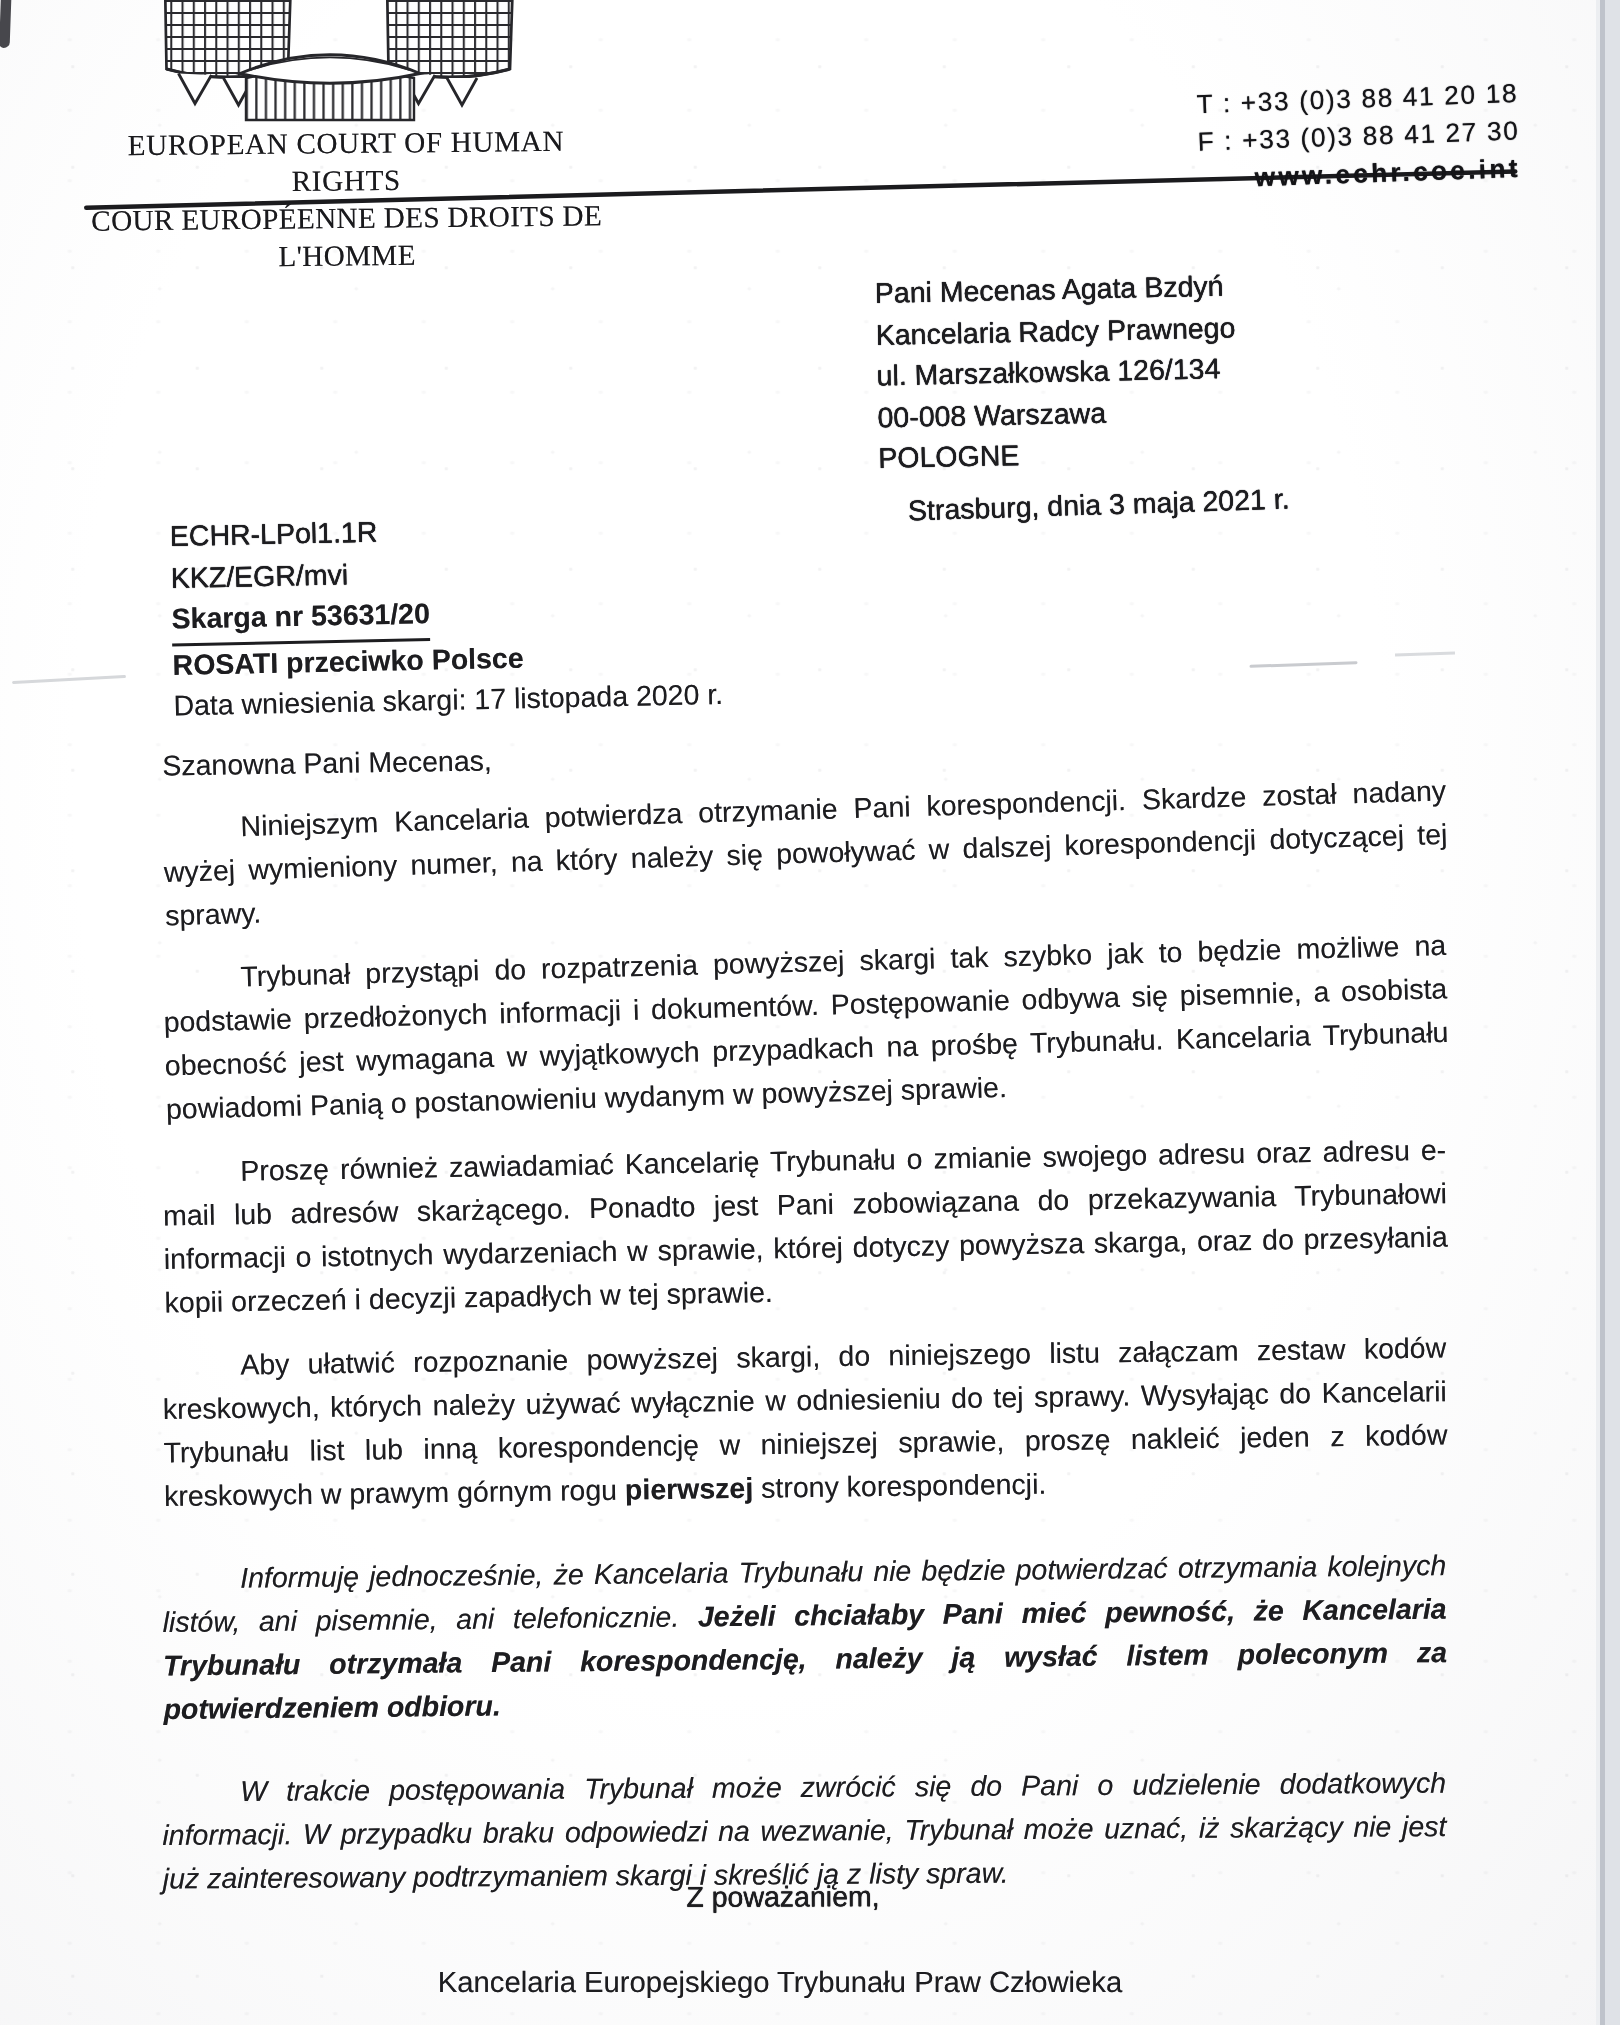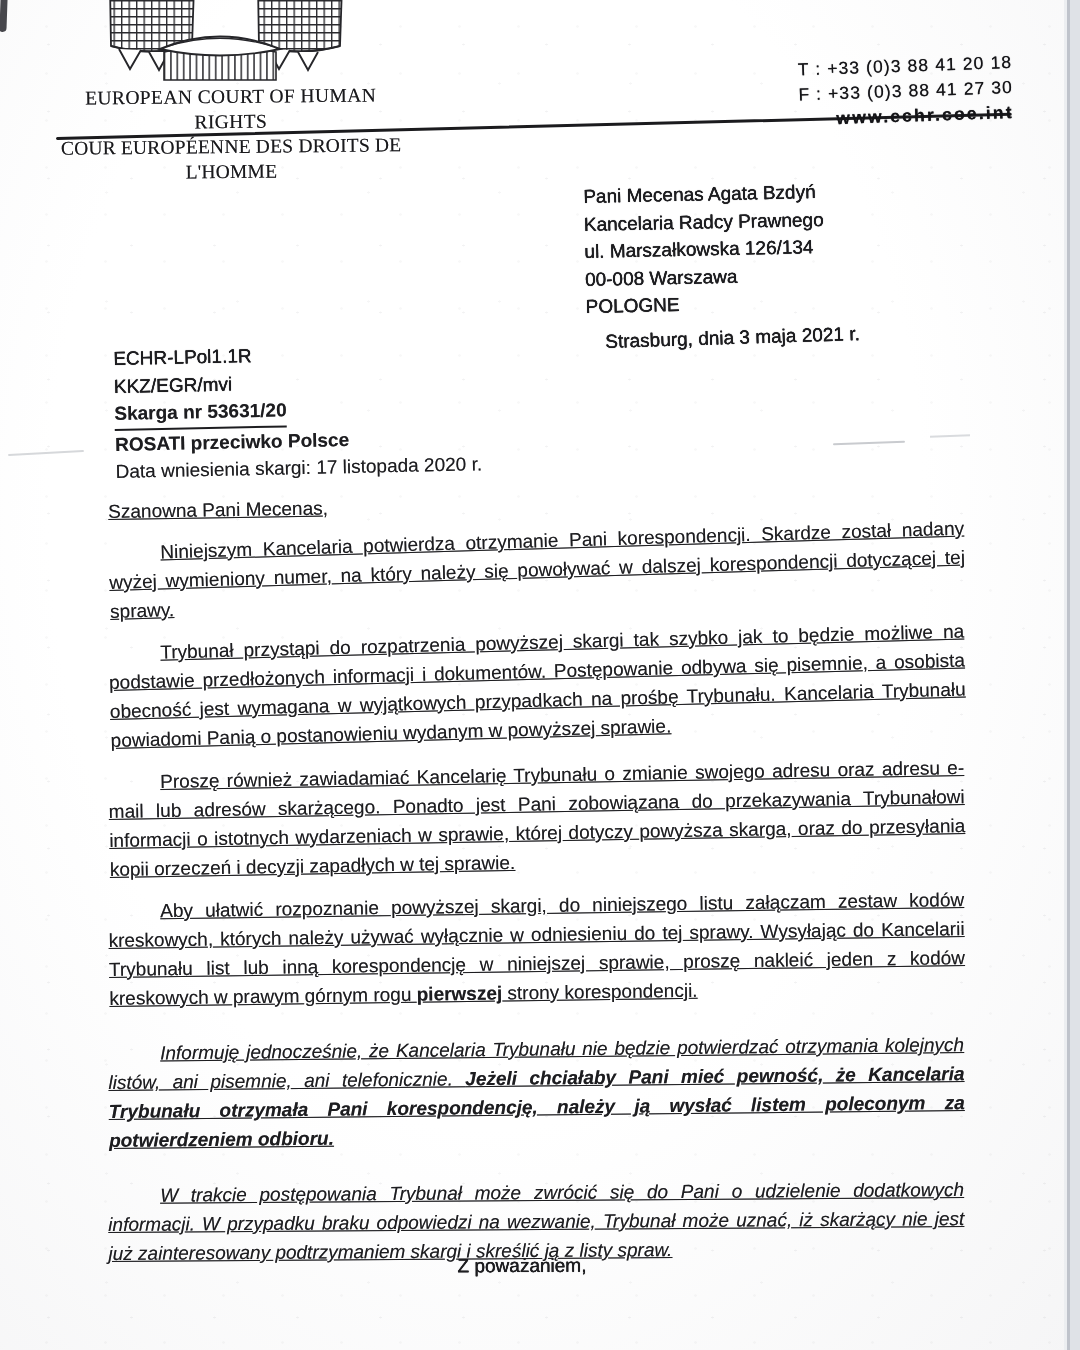--- a/index.html
+++ b/index.html
@@ -51,21 +51,21 @@
   .recipient{position:absolute; left:583px; top:183px; font-size:19px; line-height:27.5px;
     transform:rotate(-1.2deg); transform-origin:left top;}
   .dateline{position:absolute; left:605px; top:331px; font-size:19px;
     transform:rotate(-1.8deg); transform-origin:left top;}
 
   .refblock{position:absolute; left:113px; top:345px; font-size:19px; line-height:27.5px;
     transform:rotate(-1.2deg); transform-origin:left top;}
   .refblock .b{font-weight:bold;}
   .underlined{display:inline-block; border-bottom:2.2px solid #1d1d20; padding-bottom:1px;}
 
-  .body{position:absolute; left:108px; top:497px; width:856px; font-size:19px; line-height:29px;text-decoration:underline;}
+  .body{position:absolute; left:108px; top:497px; width:856px; font-size:19px; line-height:29px;}
   .body p{margin:0 0 13px 0; text-align:justify; text-indent:52px; transform-origin:left top;}
   .sal{margin:0 0 8px 0; text-indent:0 !important; transform:rotate(-.9deg);}
   .p1{transform:rotate(-1.7deg);}
   .p2{transform:rotate(-1.5deg);}
   .p3{transform:rotate(-1.0deg);}
   .p4{transform:rotate(-.8deg); margin-bottom:26px !important;}
   .p5{transform:rotate(-.6deg); font-style:italic; margin-bottom:26px !important;}
   .p6{transform:rotate(-.4deg); font-style:italic;}
   .bi{font-weight:bold;}
 
@@ -152,13 +152,14 @@
     <p class="sal">Szanowna Pani Mecenas,</p>
     <p class="p1">Niniejszym Kancelaria potwierdza otrzymanie Pani korespondencji. Skardze został nadany wyżej wymieniony numer, na który należy się powoływać w dalszej korespondencji dotyczącej tej sprawy.</p>
     <p class="p2">Trybunał przystąpi do rozpatrzenia powyższej skargi tak szybko jak to będzie możliwe na podstawie przedłożonych informacji i dokumentów. Postępowanie odbywa się pisemnie, a osobista obecność jest wymagana w wyjątkowych przypadkach na prośbę Trybunału. Kancelaria Trybunału powiadomi Panią o postanowieniu wydanym w powyższej sprawie.</p>
     <p class="p3">Proszę również zawiadamiać Kancelarię Trybunału o zmianie swojego adresu oraz adresu e-mail lub adresów skarżącego. Ponadto jest Pani zobowiązana do przekazywania Trybunałowi informacji o istotnych wydarzeniach w sprawie, której dotyczy powyższa skarga, oraz do przesyłania kopii orzeczeń i decyzji zapadłych w tej sprawie.</p>
     <p class="p4"><span>Aby ułatwić rozpoznanie powyższej skargi, do niniejszego listu załączam zestaw kodów kreskowych, których należy używać wyłącznie w odniesieniu do tej sprawy. Wysyłając do Kancelarii Trybunału list lub inną korespondencję w niniejszej sprawie, proszę nakleić jeden z kodów kreskowych w prawym górnym rogu </span><span class="bi">pierwszej</span><span> strony korespondencji.</span></p>
     <p class="p5"><span>Informuję jednocześnie, że Kancelaria Trybunału nie będzie potwierdzać otrzymania kolejnych listów, ani pisemnie, ani telefonicznie. </span><span class="bi">Jeżeli chciałaby Pani mieć pewność, że Kancelaria Trybunału otrzymała Pani korespondencję, należy ją wysłać listem poleconym za potwierdzeniem odbioru.</span></p>
     <p class="p6">W trakcie postępowania Trybunał może zwrócić się do Pani o udzielenie dodatkowych informacji. W przypadku braku odpowiedzi na wezwanie, Trybunał może uznać, iż skarżący nie jest już zainteresowany podtrzymaniem skargi i skreślić ją z listy spraw.</p>
   </div>
 
   <div class="valediction semibold">Z poważaniem,</div>
+  <div class="signer">Kancelaria Europejskiego Trybunału Praw Człowieka</div>
 </div>
 
 </body></html>

